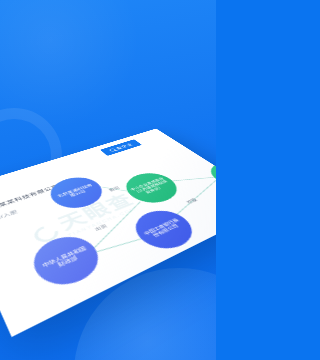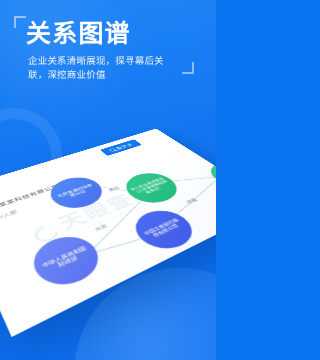--- a/index.html
+++ b/index.html
@@ -303,26 +303,20 @@
 </style>
 </head>
 <body>
 
 <div class="screen">
 
   <div class="bg-wash-top"></div>
   <div class="bg-circle-ring"></div>
   <div class="bg-circle-glow"></div>
 
-  <div class="header">
-    <div class="bracket-open"></div>
-    <h1 class="page-title">关系图谱</h1>
-    <p class="page-subtitle">企业关系清晰展现，探寻幕后关联，深挖商业价值</p>
-    <div class="bracket-close"></div>
-  </div>
 
   <div class="stage">
 
     <div class="card-edge-left"></div>
 
     <div class="graph-card">
 
       <div class="card-toolbar">
         <div class="search-button">
           <span class="magnifier"></span>

